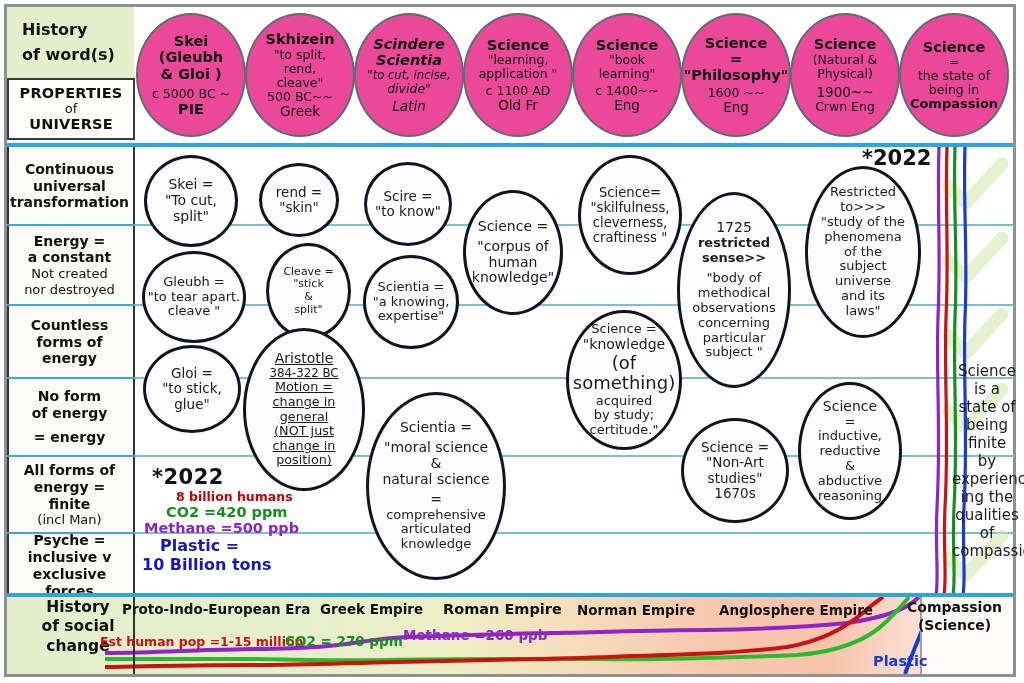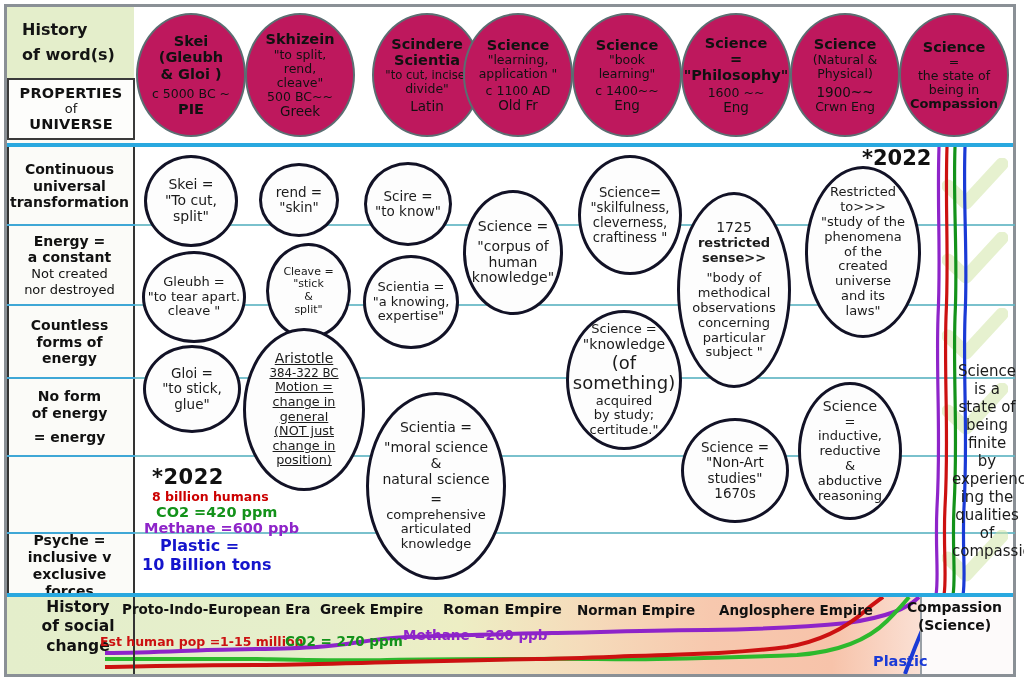--- a/index.html
+++ b/index.html
@@ -40,21 +40,21 @@
     background:#fdfdfb;border:2px solid #3a3a3a;box-sizing:border-box;
     display:flex;flex-direction:column;align-items:center;justify-content:center;
     line-height:1.15;color:#111;
   }
   .props-box .b{font-weight:bold;font-size:14.5px;letter-spacing:.2px;}
   .props-box .n{font-size:13px;}
 
   
   .topcircle{
     position:absolute;border:2.2px solid #5b6e72;border-radius:50%;
-    background:#be185d;box-sizing:border-box;
+    background:#ec4899;box-sizing:border-box;
     display:flex;flex-direction:column;align-items:center;justify-content:center;
     text-align:center;color:#111;line-height:1.12;
   }
   .topcircle .t1{font-weight:bold;font-size:14.5px;}
   .topcircle .t2{font-size:12.5px;}
   .topcircle .t3{font-size:13.5px;}
   .topcircle .t2s{font-size:11.6px;}
 
   
   .propcol{
@@ -160,21 +160,21 @@
 
   <div class="topcircle" style="left:245px;top:13px;width:110px;height:124px;">
     <div class="t1">Skhizein</div>
     <div class="t2">"to split,</div>
     <div class="t2">rend,</div>
     <div class="t2">cleave"</div>
     <div class="t2">500 BC~~</div>
     <div class="t3">Greek</div>
   </div>
 
-  <div class="topcircle" style="left:372px;top:13px;width:110px;height:124px;">
+  <div class="topcircle" style="left:354px;top:13px;width:110px;height:124px;font-style:italic;">
     <div class="t1">Scindere</div>
     <div class="t1">Scientia</div>
     <div class="t2s">"to cut, incise,</div>
     <div class="t2">divide"</div>
     <div class="t3" style="margin-top:3px">Latin</div>
   </div>
 
   <div class="topcircle" style="left:463px;top:13px;width:110px;height:124px;">
     <div class="t1">Science</div>
     <div class="t2">"learning,</div>
@@ -241,20 +241,26 @@
   </div>
   <div class="propdiv" style="left:7px;top:377px;"></div>
 
   <div class="propcell" style="left:9px;top:381px;height:72px;">
     <div class="b">No form</div>
     <div class="b">of energy</div>
     <div class="b" style="margin-top:7px">= energy</div>
   </div>
   <div class="propdiv" style="left:7px;top:455px;"></div>
 
+  <div class="propcell" style="left:9px;top:459px;height:72px;">
+    <div class="b">All forms of</div>
+    <div class="b">energy =</div>
+    <div class="b">finite</div>
+    <div class="n">(incl Man)</div>
+  </div>
   <div class="propdiv" style="left:7px;top:532px;"></div>
 
   <div class="propcell" style="left:9px;top:536px;height:60px;">
     <div class="b">Psyche =</div>
     <div class="b">inclusive v</div>
     <div class="b">exclusive</div>
     <div class="b">forces</div>
   </div>
 
   <div class="guide" style="left:135px;top:224px;width:880px;"></div>
@@ -383,41 +389,41 @@
     <span class="ln">studies"</span>
     <span class="ln">1670s</span>
   </div>
 
   <div class="el" style="left:805px;top:166px;width:116px;height:172px;font-size:13px;">
     <span class="ln">Restricted</span>
     <span class="ln">to&gt;&gt;&gt;</span>
     <span class="ln">"study of the</span>
     <span class="ln">phenomena</span>
     <span class="ln">of the</span>
-    <span class="ln">created</span>
+    <span class="ln">subject</span>
     <span class="ln">universe</span>
     <span class="ln">and its</span>
     <span class="ln">laws"</span>
   </div>
 
   <div class="el" style="left:798px;top:382px;width:104px;height:138px;font-size:13px;">
     <span class="ln" style="font-size:14px">Science</span>
     <span class="ln">=</span>
     <span class="ln">inductive,</span>
     <span class="ln">reductive</span>
     <span class="ln">&amp;</span>
     <span class="ln">abductive</span>
     <span class="ln">reasoning</span>
   </div>
 
   <div class="stats2022" style="left:152px;top:465px;">
     <div class="y">*2022</div>
-    <div class="r" style="margin-left:0">8 billion humans</div>
-    <div class="g" style="margin-left:4px">CO2 =420 ppm</div>
-    <div class="p" style="margin-left:-8px">Methane =600 ppb</div>
+    <div class="r" style="margin-left:24px">8 billion humans</div>
+    <div class="g" style="margin-left:14px">CO2 =420 ppm</div>
+    <div class="p" style="margin-left:-8px">Methane =500 ppb</div>
     <div class="bl" style="margin-left:8px">Plastic =</div>
     <div class="bl" style="margin-left:-10px">10 Billion tons</div>
   </div>
 
   <div class="star2022r" style="left:862px;top:146px;">*2022</div>
 
   <svg style="position:absolute;left:925px;top:147px;width:60px;height:448px;z-index:5;" viewBox="0 0 60 448">
     <path d="M14 0 C12 60, 16 110, 13 170 C11 230, 16 290, 12 360 C10 400, 14 430, 11 448" fill="none" stroke="#8e24c9" stroke-width="3.2"></path>
     <path d="M22 0 C20 60, 24 110, 21 170 C19 230, 24 290, 20 360 C18 400, 22 430, 19 448" fill="none" stroke="#cc1111" stroke-width="3.2"></path>
     <path d="M30 0 C28 60, 33 110, 30 170 C28 230, 33 290, 29 360 C27 400, 31 430, 28 448" fill="none" stroke="#13921a" stroke-width="3.2"></path>

